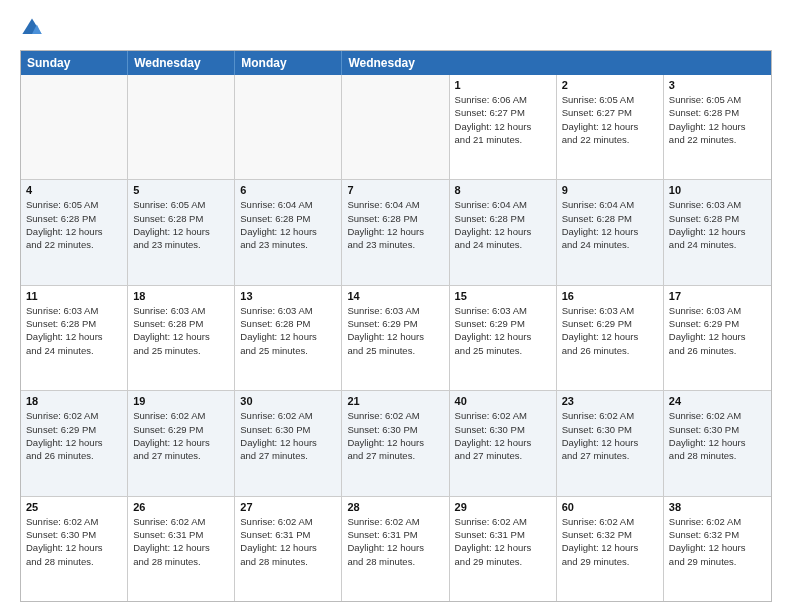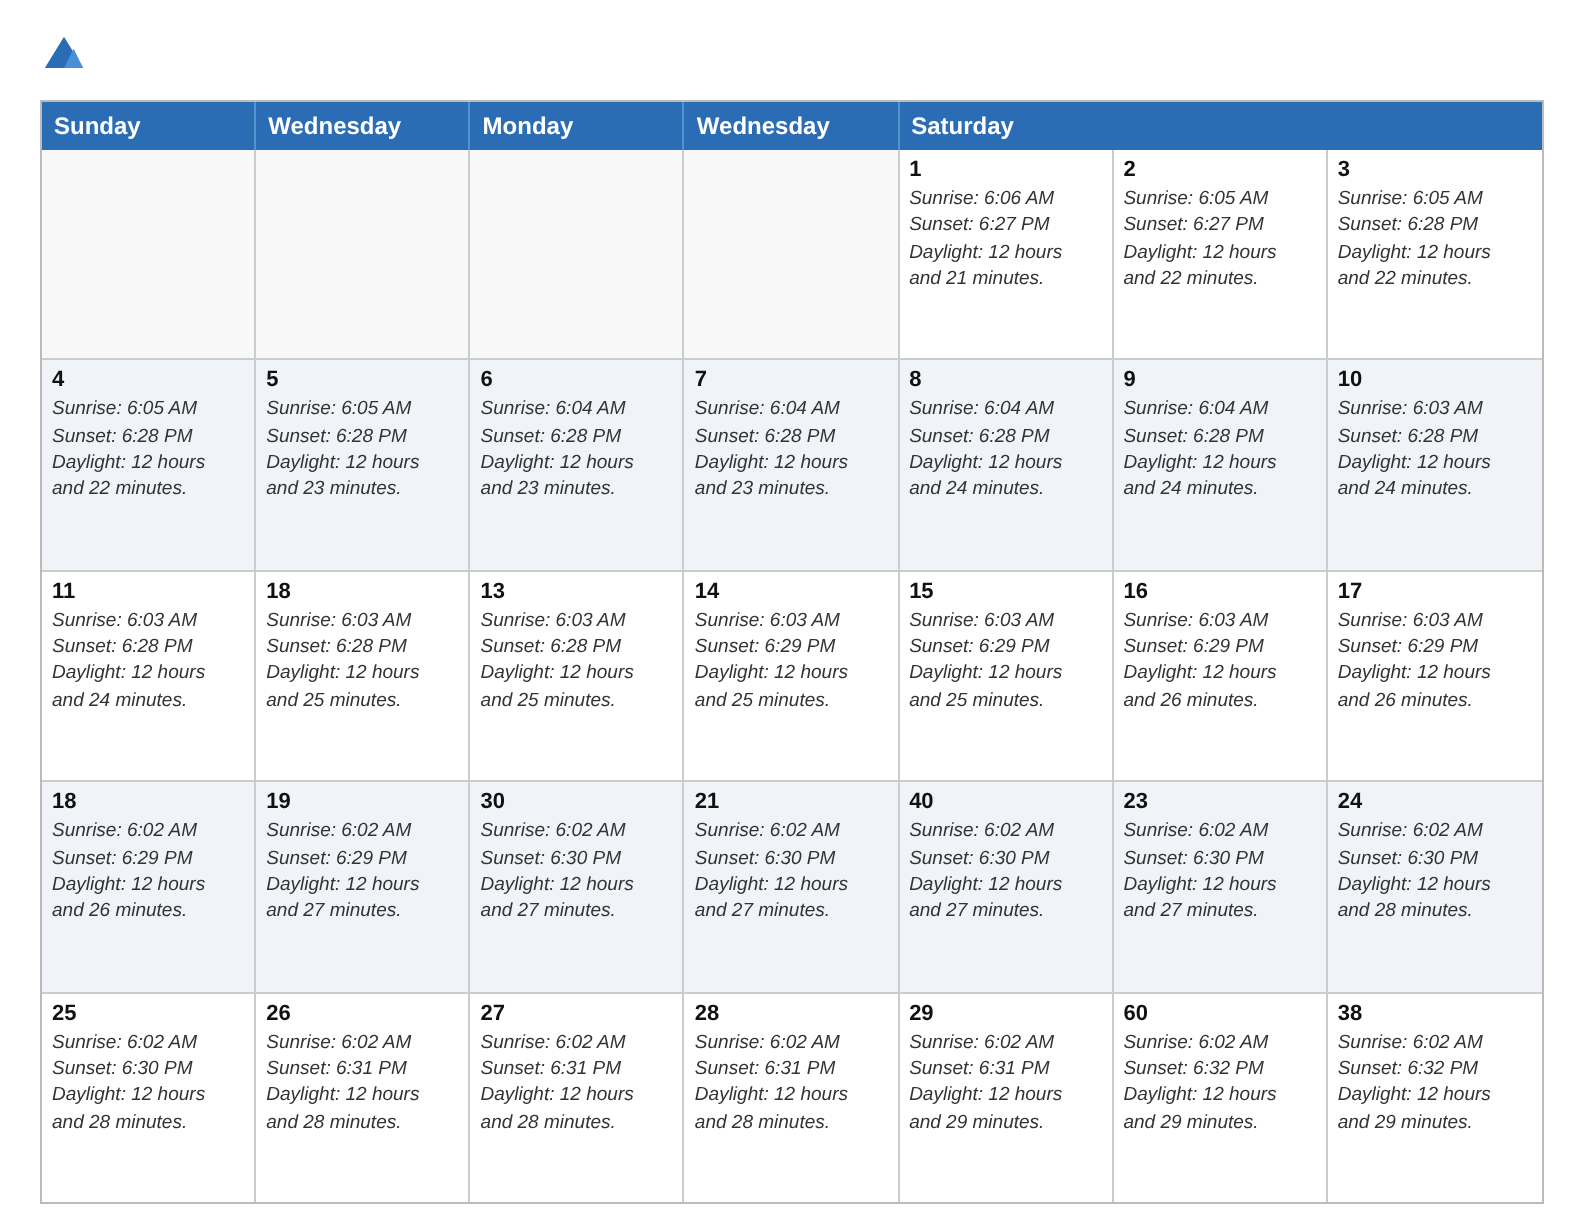--- a/index.html
+++ b/index.html
@@ -93,21 +93,20 @@
     .cal-cell.alt { background: #f0f4f8; }
     .day-num {
       font-size: 11px;
       font-weight: bold;
       margin-bottom: 2px;
       color: #111;
     }
     .cal-cell .info {
       color: #333;
       line-height: 1.4;
-      font-style: italic;
     }
     .outer-border {
       border: 1px solid #bbb;
       flex: 1;
       display: flex;
       flex-direction: column;
     }
   </style>
 </head>
 <body>
@@ -129,21 +128,20 @@
       <h2></h2>
     </div>
   </div>
 
   <div class="outer-border">
     <div class="cal-header">
       <div class="cal-header-cell">Sunday</div>
       <div class="cal-header-cell">Wednesday</div>
       <div class="cal-header-cell">Monday</div>
       <div class="cal-header-cell">Wednesday</div>
-      <div class="cal-header-cell">Saturday</div>
     </div>
     <div class="cal-body" id="cal-body">
     <div class="cal-row">
           <div class="cal-cell empty"></div>
           <div class="cal-cell empty"></div>
           <div class="cal-cell empty"></div>
           <div class="cal-cell empty"></div>
           <div class="cal-cell">
             <div class="day-num">1</div>
             <div class="info" style="white-space: pre-line;">Sunrise: 6:06 AM

